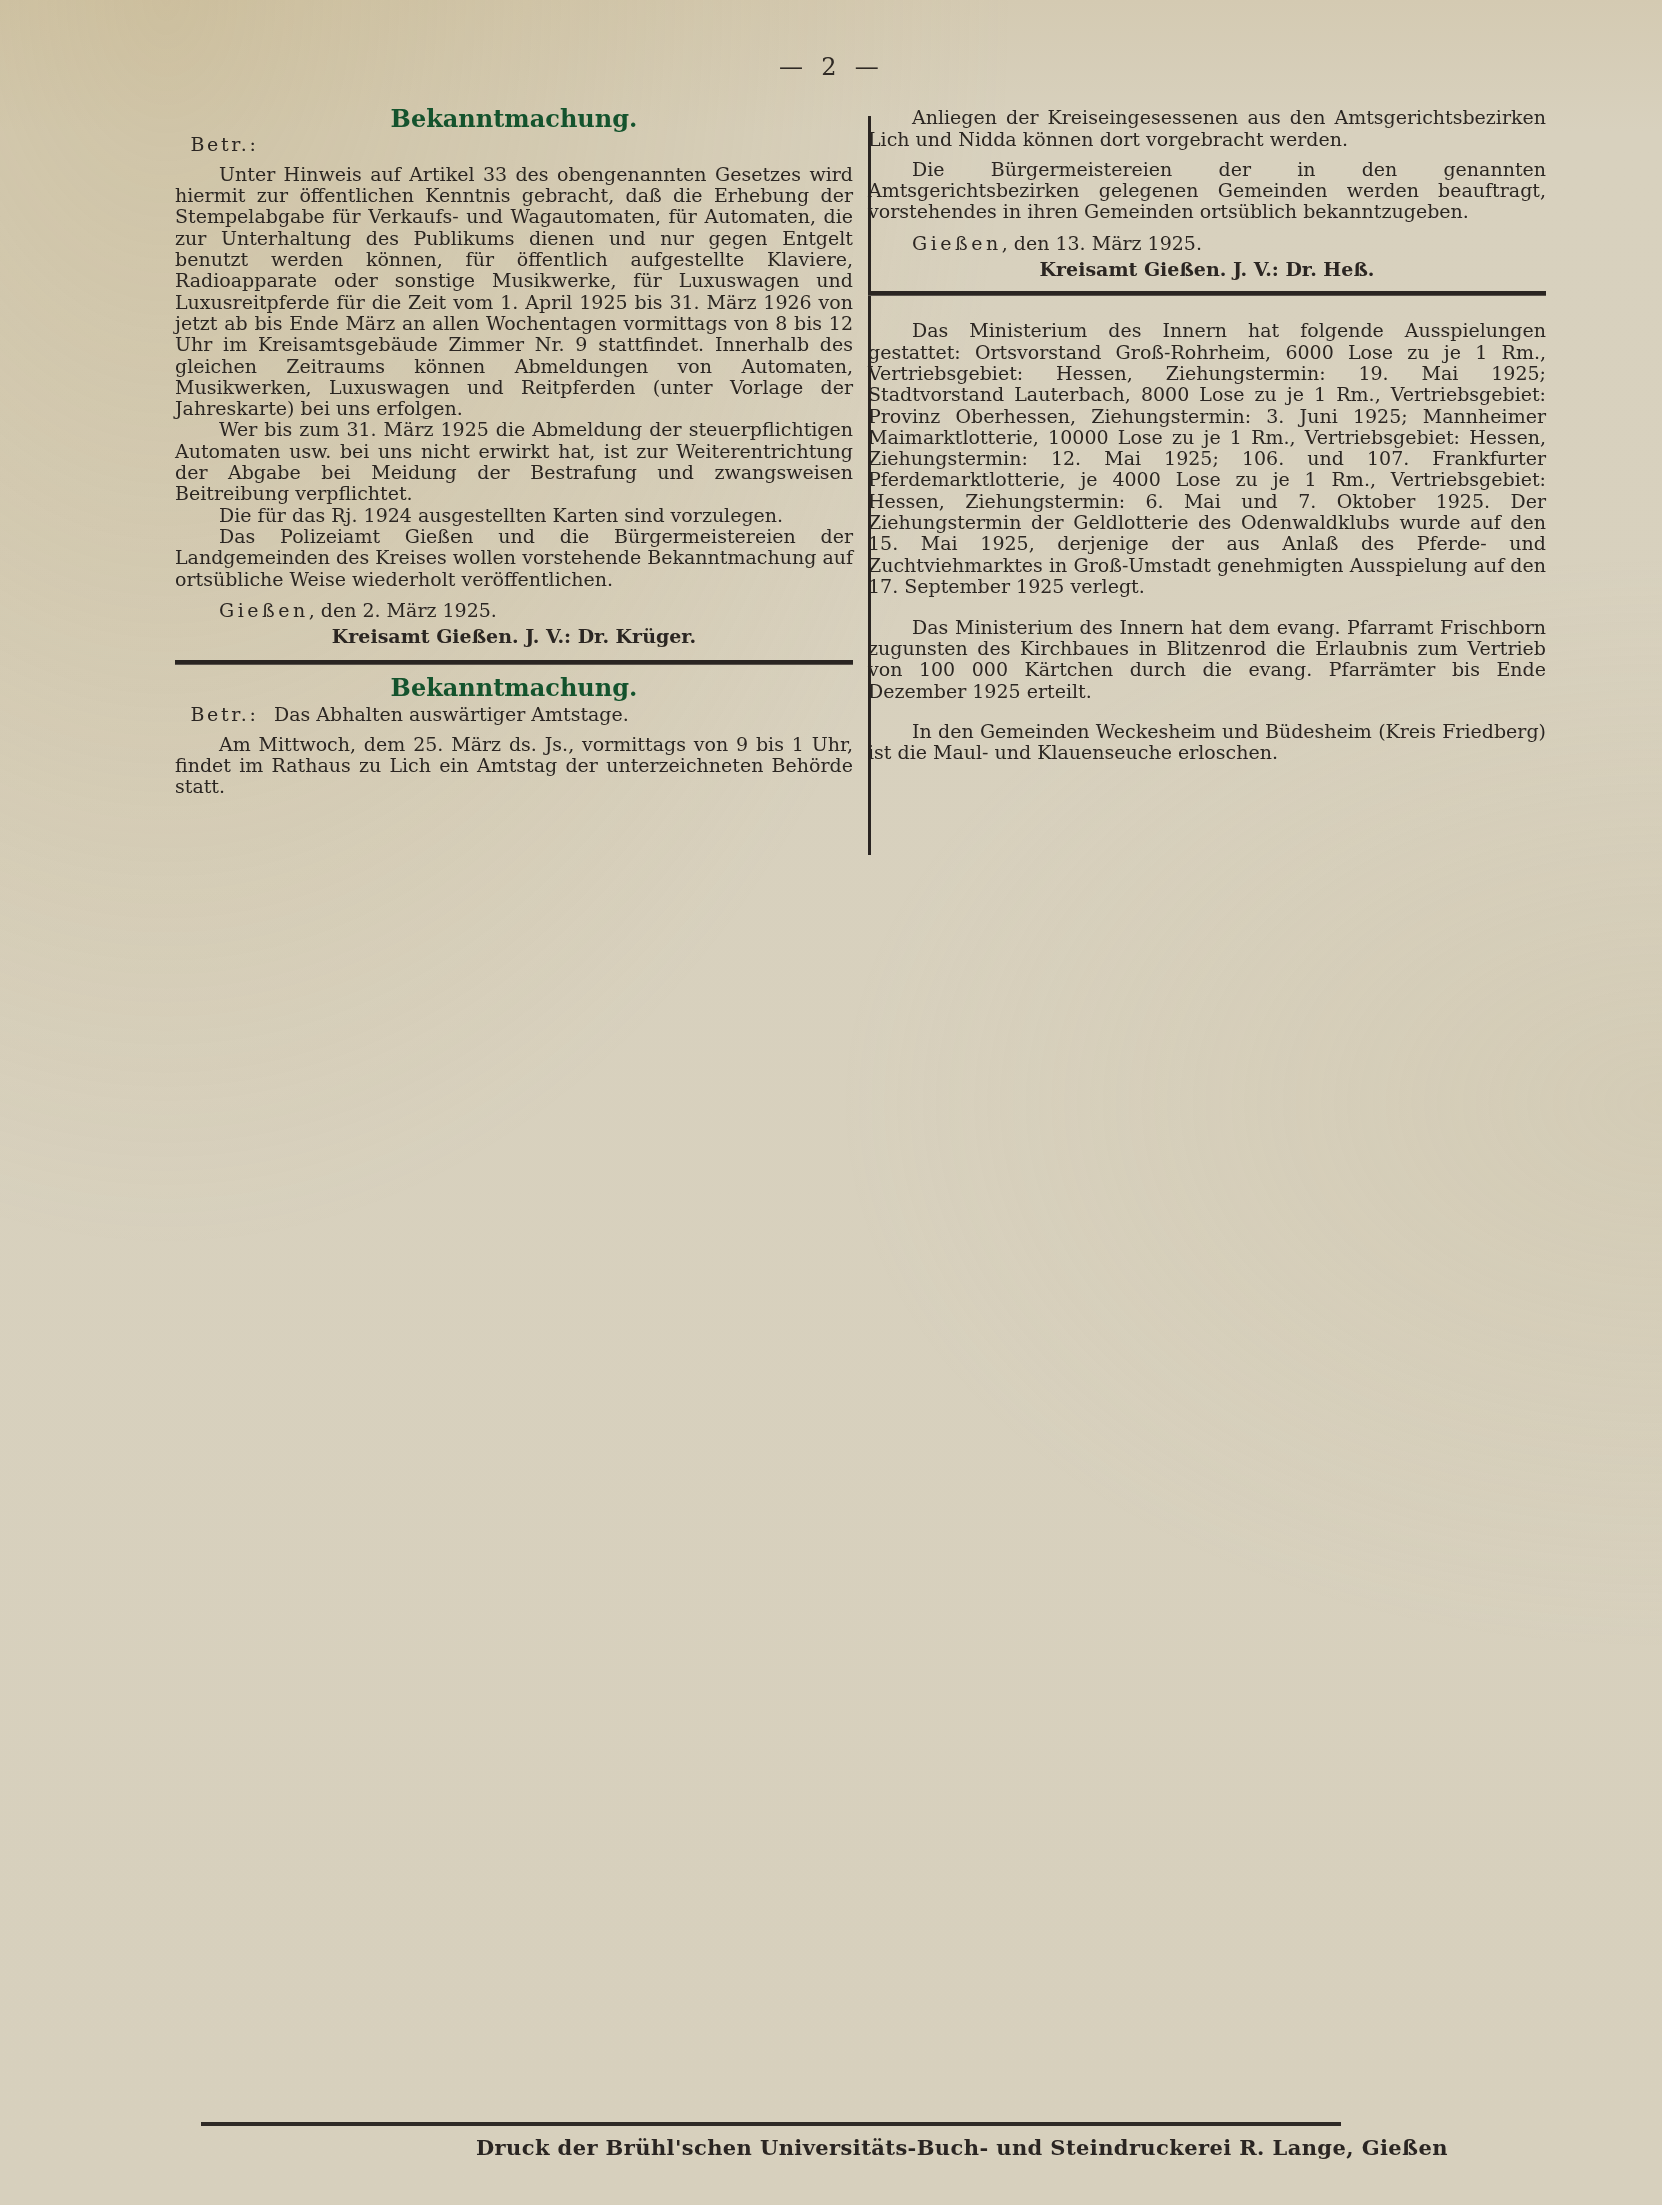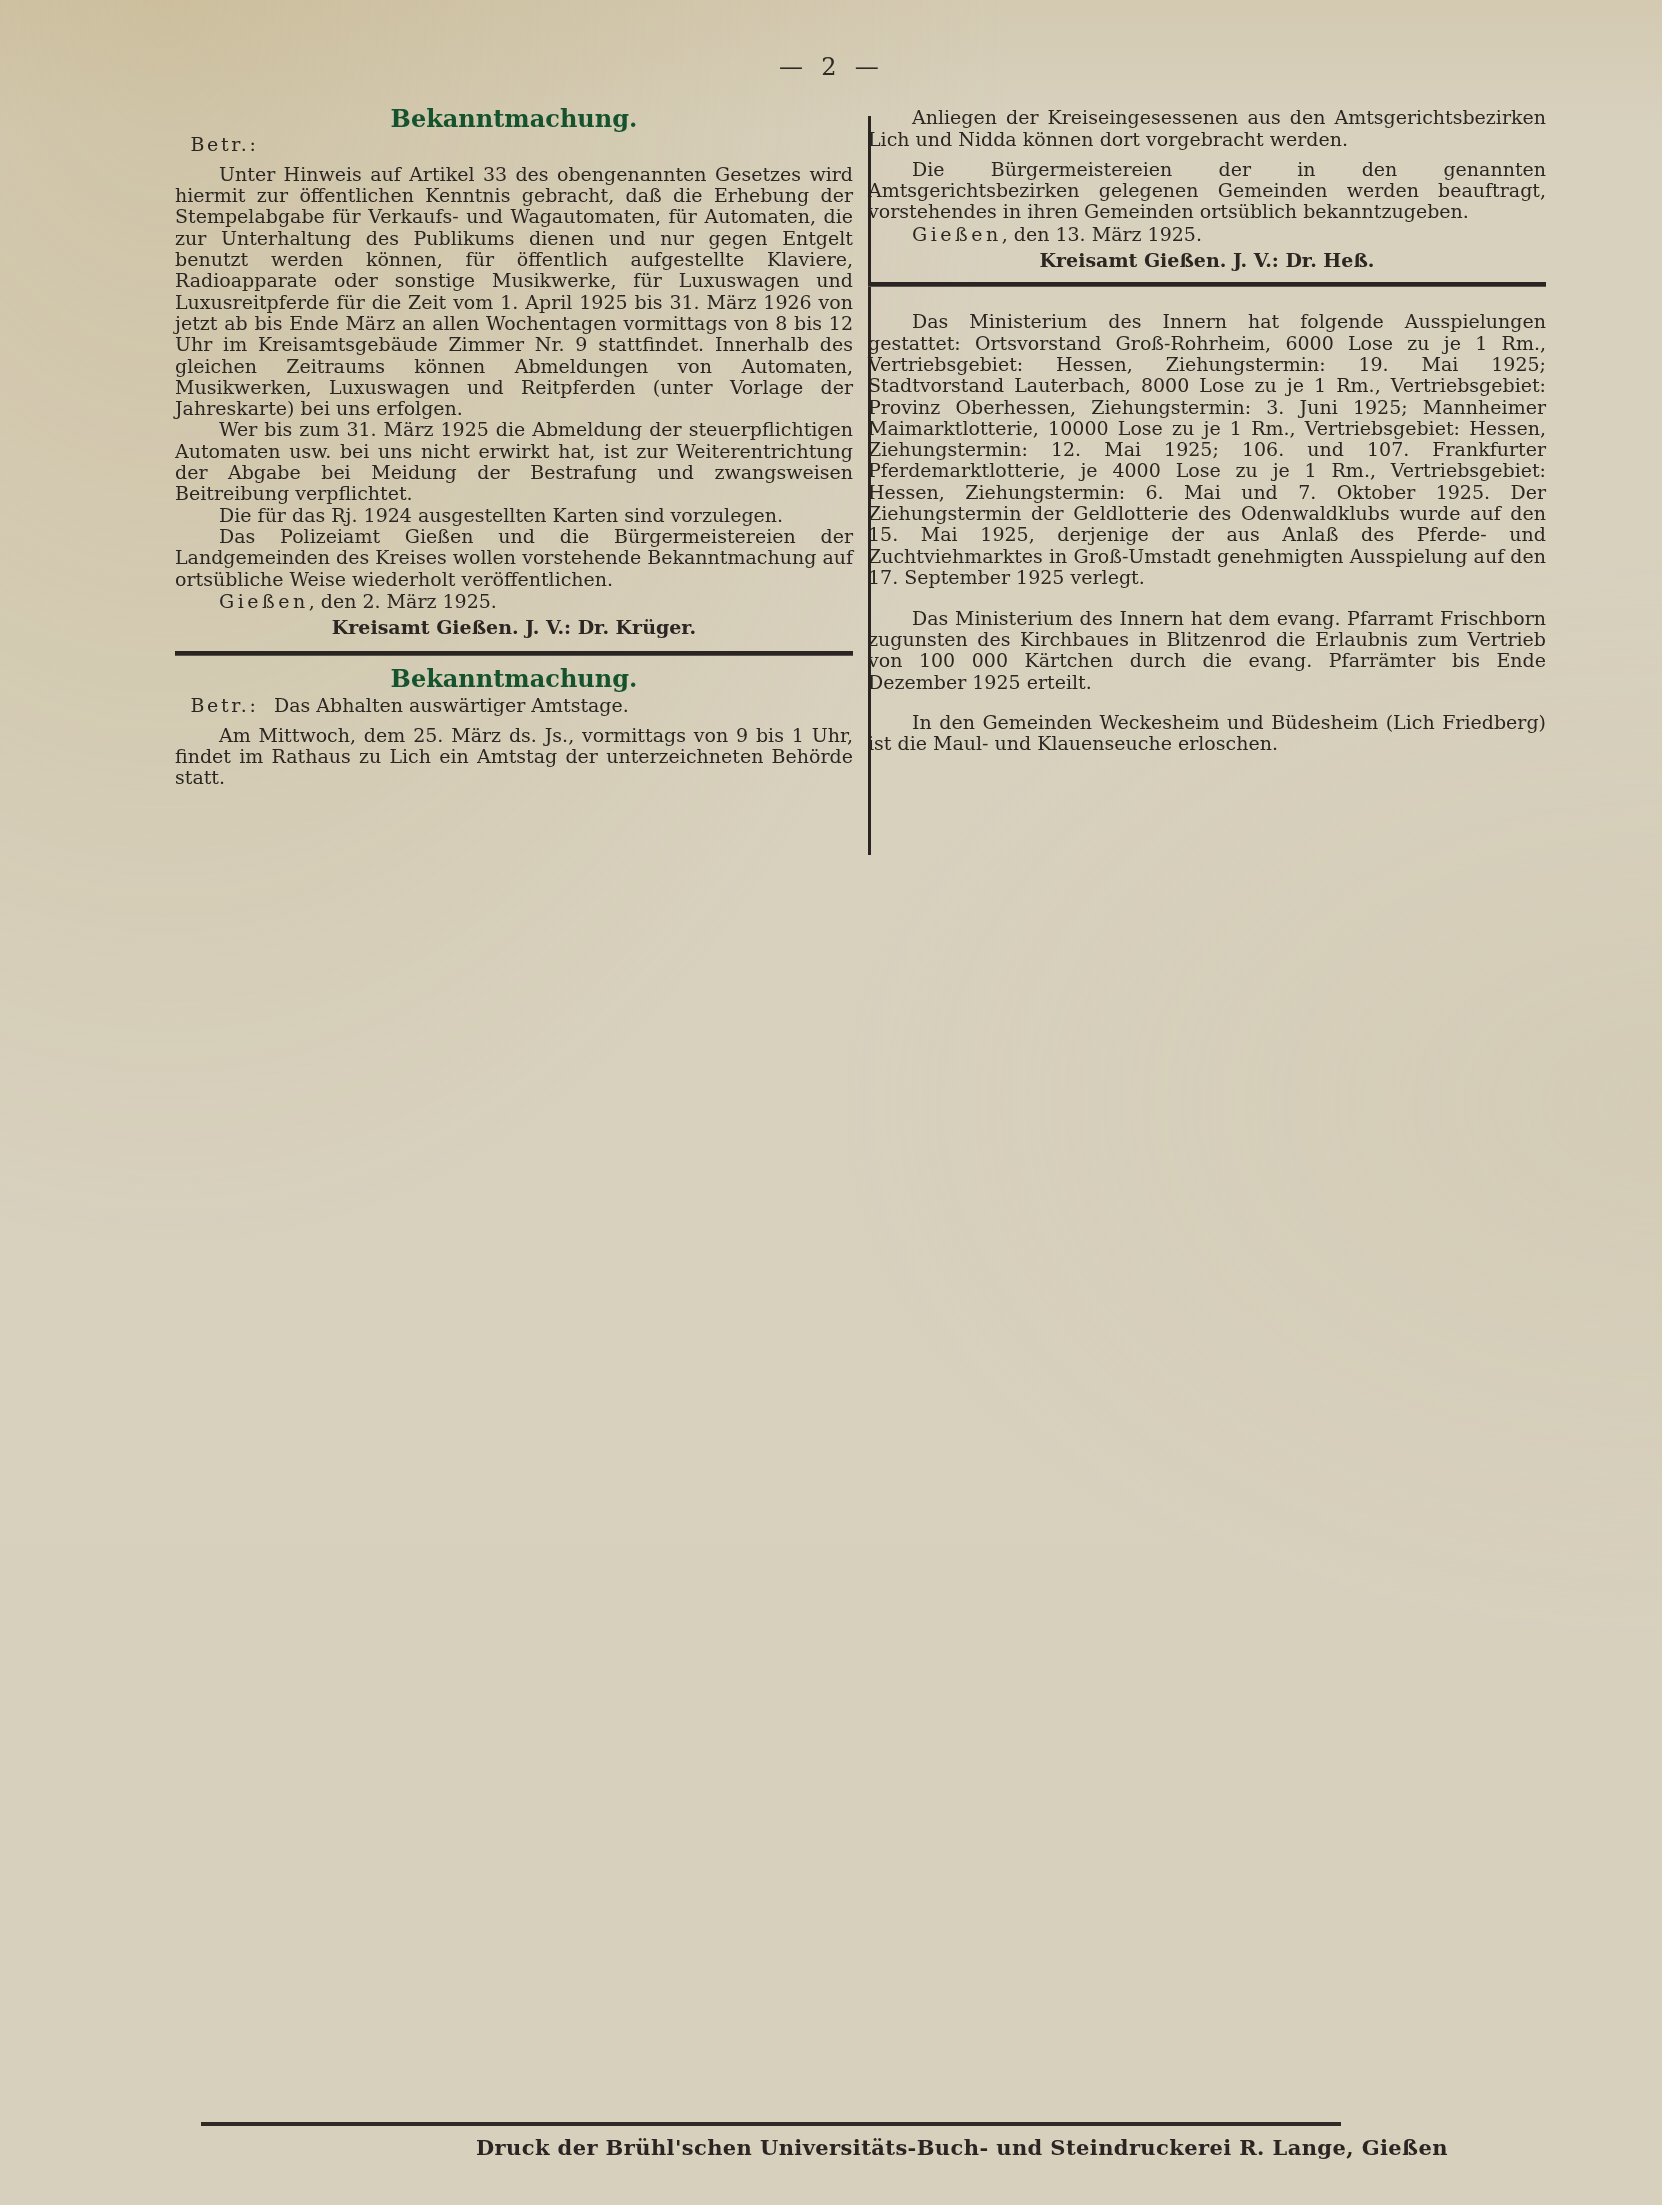--- a/index.html
+++ b/index.html
@@ -32,21 +32,21 @@
     text-align: center; font-weight: bold; font-size: 24px; line-height: 26.5px;
     margin: 3.5px 0 1.8px 0; color: #14532d;
   }
   .betr { display: flex; }
   .betr-label { width: 99px; flex: 0 0 99px; letter-spacing: 2.6px; text-align: center; }
   .betr-text { flex: 1; text-align: justify; text-align-last: justify; }
   .betr-text span { display: block; text-align: justify; }
   p { margin: 0; text-align: justify; text-indent: 44px; }
   .gap { height: 8.8px; }
   .gap-big { height: 19.4px; }
-  .date-line { text-indent: 44px; margin-top: 1px; }
+  .date-line { text-indent: 44px; margin-top: 10px; }
   .spaced { letter-spacing: 3.5px; }
   .signature { text-align: center; margin-top: 5.3px; font-weight: 600; }
   .rule {
     height: 3.5px; background: #2a2522; margin: 12.4px 0 10.6px 0;
     border-bottom: 0.9px solid #5a534c;
   }
   .right-rule { margin: 10.6px 0 16px 0; }
   .footer-rule {
     position: absolute; left: 201px; top: 2122px; width: 1140px; height: 4.4px;
     background: #2f2a26;
@@ -102,19 +102,19 @@
   </section>
 
   <div class="rule right-rule"></div>
 
   <section>
     <div class="gap"></div>
     <p>Das Ministerium des Innern hat folgende Ausspielungen gestattet: Ortsvorstand Groß-Rohrheim, 6000 Lose zu je 1 Rm., Vertriebsgebiet: Hessen, Ziehungstermin: 19. Mai 1925; Stadtvorstand Lauterbach, 8000 Lose zu je 1 Rm., Vertriebsgebiet: Provinz Oberhessen, Ziehungstermin: 3. Juni 1925; Mannheimer Maimarktlotterie, 10000 Lose zu je 1 Rm., Vertriebsgebiet: Hessen, Ziehungstermin: 12. Mai 1925; 106. und 107. Frankfurter Pferdemarktlotterie, je 4000 Lose zu je 1 Rm., Vertriebsgebiet: Hessen, Ziehungstermin: 6. Mai und 7. Oktober 1925. Der Ziehungstermin der Geldlotterie des Odenwaldklubs wurde auf den 15. Mai 1925, derjenige der aus Anlaß des Pferde- und Zuchtviehmarktes in Groß-Umstadt genehmigten Ausspielung auf den 17. September 1925 verlegt.</p>
     <div class="gap-big"></div>
     <p>Das Ministerium des Innern hat dem evang. Pfarramt Frischborn zugunsten des Kirchbaues in Blitzenrod die Erlaubnis zum Vertrieb von 100 000 Kärtchen durch die evang. Pfarrämter bis Ende Dezember 1925 erteilt.</p>
     <div class="gap-big"></div>
-    <p>In den Gemeinden Weckesheim und Büdesheim (Lich Friedberg) ist die Maul- und Klauenseuche erloschen.</p>
+    <p>In den Gemeinden Weckesheim und Büdesheim (Kreis Friedberg) ist die Maul- und Klauenseuche erloschen.</p>
   </section>
 </div>
 
 <div class="footer-rule"></div>
 <div class="footer-text">Druck der Brühl'schen Universitäts-Buch- und Steindruckerei R. Lange, Gießen</div>
 
 
 </body></html>

